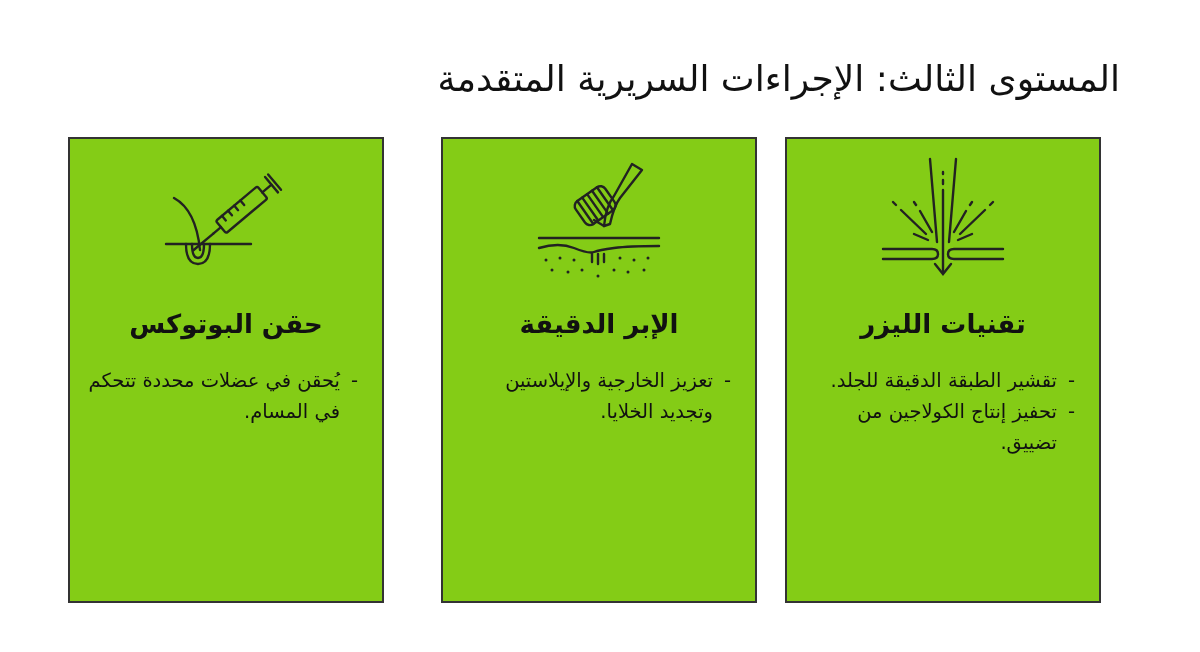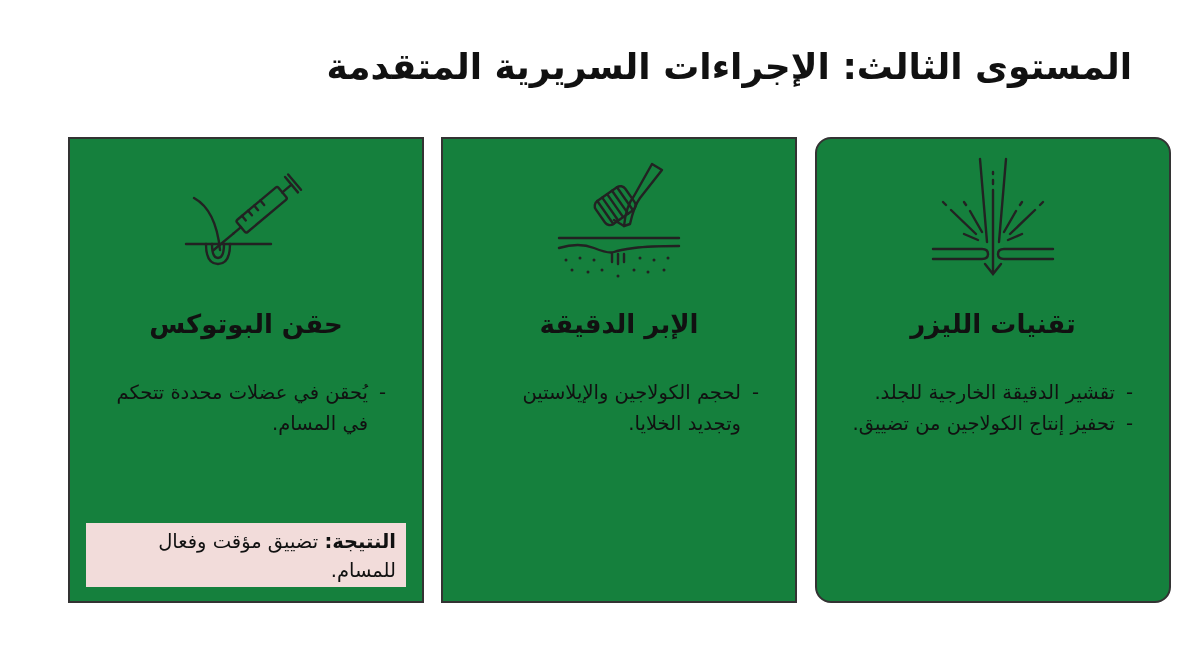--- a/index.html
+++ b/index.html
@@ -3,42 +3,42 @@
 <meta charset="utf-8">
 <style>
   html, body { margin: 0; padding: 0; }
   body {
     width: 1200px; height: 652px; background: #ffffff;
     font-family: "DejaVu Sans", sans-serif; color: #111111;
     position: relative; overflow: hidden;
   }
   .page-title {
     position: absolute; top: 46px; right: 68px;
-    font-size: 36px; font-weight: bold; direction: rtl; margin: 0;
+    font-size: 36px; font-weight: normal; direction: rtl; margin: 12px;
     letter-spacing: 0;
   }
   .card {
-    position: absolute; top: 137px; width: 356px; height: 466px;
-    border: 2px solid #333333; box-sizing: border-box; background: #15803d;
+    position: absolute; top: 137px; width: 316px; height: 466px;
+    border: 2px solid #333333; box-sizing: border-box; background: #84cc16;
     direction: rtl;
   }
-  .card-1 { left: 815px; border-radius: 16px; }
+  .card-1 { left: 785px; }
   .card-2 { left: 441px; }
   .card-3 { left: 68px; }
   .icon-wrap {
     position: absolute; top: 10px; left: 0; right: 0; height: 140px;
     display: flex; justify-content: center; align-items: center;
   }
   .card-title {
     position: absolute; top: 170px; left: 0; right: 0; text-align: center;
     font-size: 26px; font-weight: bold; margin: 0;
   }
   .bullets {
     position: absolute; top: 226px; right: 24px; left: 14px;
-    font-size: 19.5px; line-height: 31px; margin: 12px; padding: 0; list-style: none;
+    font-size: 19.5px; line-height: 31px; margin: 0; padding: 0; list-style: none;
   }
   .bullets li { padding-right: 18px; text-indent: -18px; }
   .bullets li .dash { display: inline-block; width: 18px; text-indent: 0; }
   .result {
     position: absolute; top: 384px; right: 16px; left: 16px; height: 64px;
     background: #f2dcda; padding: 4px 10px; box-sizing: border-box;
     font-size: 19.5px; line-height: 29px;
   }
   .result .label { font-weight: bold; }
 </style>
@@ -65,21 +65,21 @@
       <line x1="94" y1="48" x2="92" y2="51"></line>
       <line x1="88" y1="57" x2="76" y2="78"></line>
       <line x1="36" y1="80" x2="50" y2="86"></line>
       <line x1="94" y1="80" x2="80" y2="86"></line>
       <path d="M5 95 H54 Q60 95 60 100 Q60 105 54 105 H5"></path>
       <path d="M125 95 H76 Q70 95 70 100 Q70 105 76 105 H125"></path>
     </svg>
   </div>
   <h2 class="card-title">تقنيات الليزر</h2>
   <ul class="bullets">
-    <li><span class="dash">-</span><span>تقشير الدقيقة الخارجية للجلد.</span></li>
+    <li><span class="dash">-</span><span>تقشير الطبقة الدقيقة للجلد.</span></li>
     <li><span class="dash">-</span><span>تحفيز إنتاج الكولاجين من تضييق.</span></li>
   </ul>
 </div>
 
 <div class="card card-2">
   <div class="icon-wrap">
     <svg width="130" height="130" viewBox="0 0 130 130" fill="none" stroke="#222" stroke-width="2.4" stroke-linecap="round" stroke-linejoin="round">
       <path d="M98 10 L108 16 L86 44 Q80 52 76 70 L70 72 Q72 52 80 42 Z"></path>
       <g transform="rotate(-35 60 50)">
         <rect x="42" y="38" width="36" height="28" rx="6"></rect>
@@ -107,21 +107,21 @@
           <circle cx="48" cy="116" r="1.5"></circle>
         <circle cx="80" cy="116" r="1.5"></circle>
           <circle cx="94" cy="118" r="1.5"></circle>
           <circle cx="110" cy="116" r="1.5"></circle>
         <circle cx="64" cy="122" r="1.5"></circle>
       </g>
     </svg>
   </div>
   <h2 class="card-title">الإبر الدقيقة</h2>
   <ul class="bullets">
-    <li><span class="dash">-</span><span>لحجم الكولاجين والإيلاستين وتجديد الخلايا.</span></li>
+    <li><span class="dash">-</span><span>تعزيز الخارجية والإيلاستين وتجديد الخلايا.</span></li>
   </ul>
 </div>
 
 <div class="card card-3">
   <div class="icon-wrap">
     <svg width="140" height="130" viewBox="0 0 140 130" fill="none" stroke="#222" stroke-width="2.4" stroke-linecap="round" stroke-linejoin="round">
       <g transform="rotate(-40 85 55)">
         <rect x="58" y="48" width="54" height="16" rx="2"></rect>
         <line x1="66" y1="48" x2="66" y2="54"></line>
         <line x1="74" y1="48" x2="74" y2="54"></line>
@@ -136,17 +136,13 @@
       <path d="M18 44 Q40 56 44 96"></path>
       <line x1="10" y1="90" x2="95" y2="90"></line>
       <path d="M30 90 Q30 110 42 110 Q54 110 54 90"></path>
       <path d="M36 90 Q36 104 42 104 Q48 104 48 90"></path>
     </svg>
   </div>
   <h2 class="card-title">حقن البوتوكس</h2>
   <ul class="bullets">
     <li><span class="dash">-</span><span>يُحقن في عضلات محددة تتحكم في المسام.</span></li>
   </ul>
-  <div class="result">
-    <span class="label">النتيجة:</span>
-    <span>تضييق مؤقت وفعال للمسام.</span>
-  </div>
 </div>
 
 </body></html>

